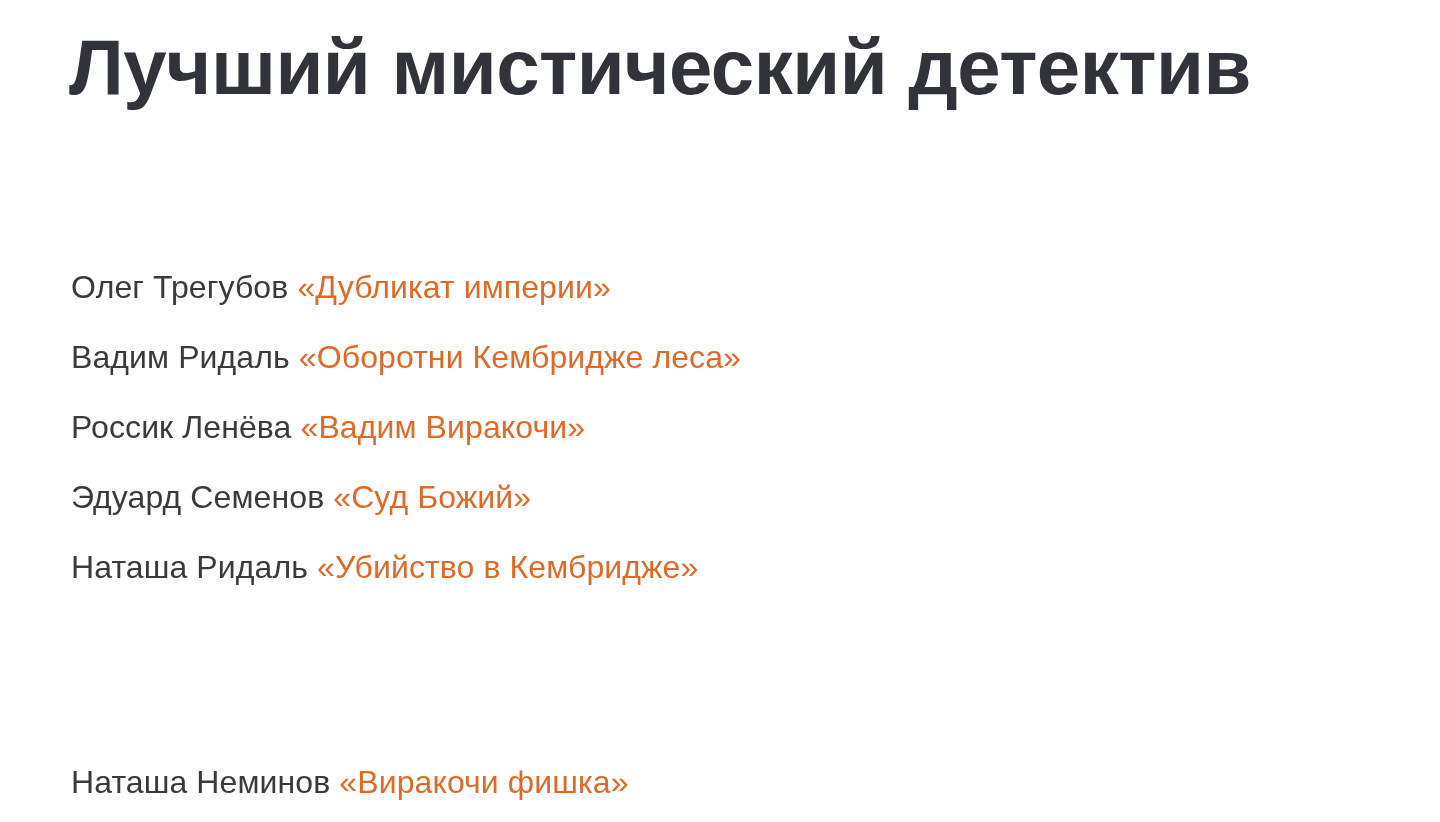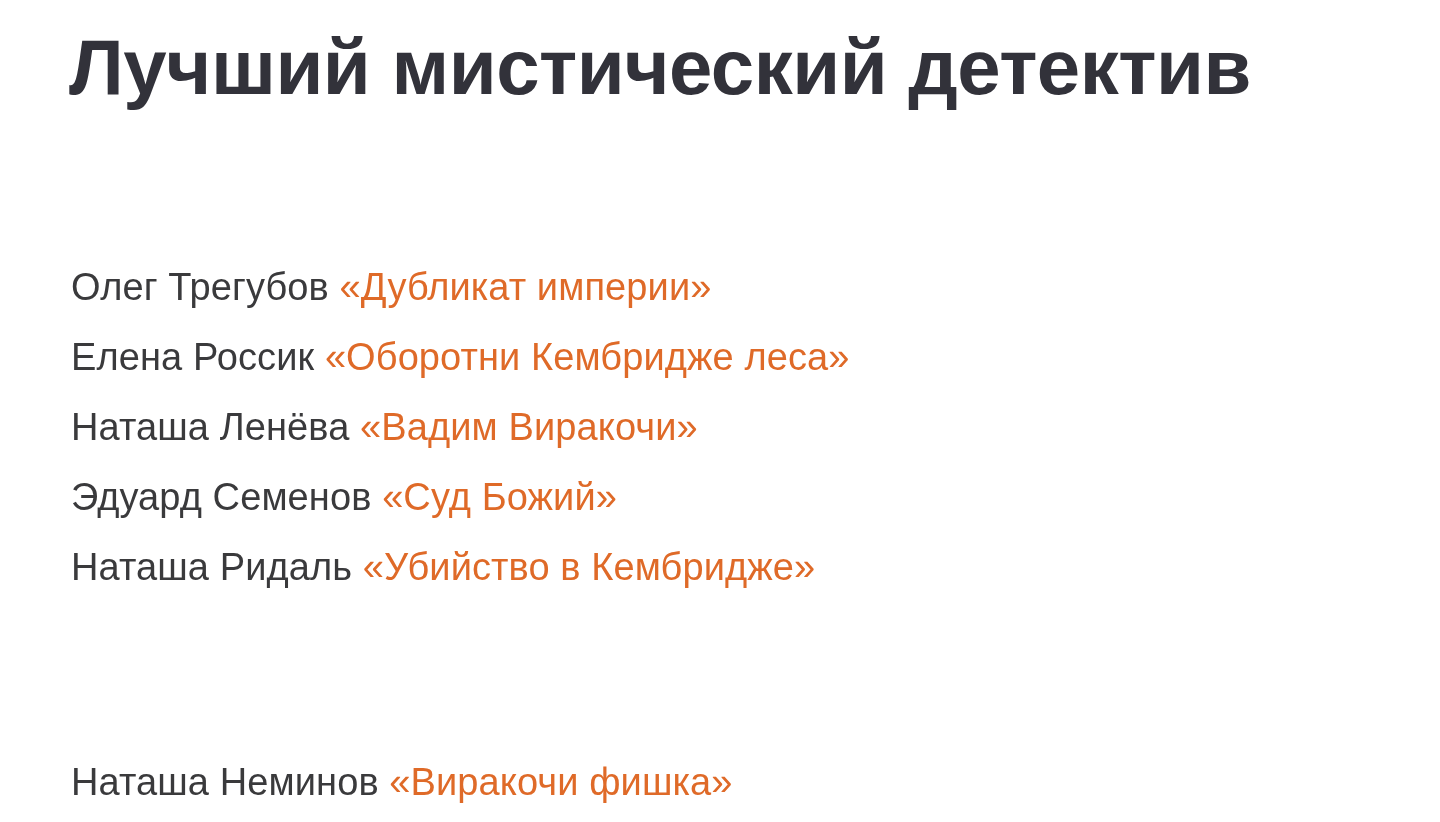--- a/index.html
+++ b/index.html
@@ -43,21 +43,21 @@
   .nominee-list {
     position: absolute;
     left: 71px;
     top: 252px;
     margin: 0;
     padding: 0;
     list-style: none;
   }
 
   .nominee-line {
-    font-size: 38px;
+    font-size: 32px;
     line-height: 70px;
     font-weight: 400;
     color: #3a3a3c;
     white-space: nowrap;
     letter-spacing: 0.1px;
   }
 
   .nominee-author {
     color: #3a3a3c;
   }
@@ -83,25 +83,25 @@
 
   <h1 class="page-title">Лучший мистический детектив</h1>
 
   <div class="nominee-list">
 
     <div class="nominee-line">
       <span class="nominee-author">Олег Трегубов</span><span>&nbsp;</span><span class="nominee-title">«Дубликат империи»</span>
     </div>
 
     <div class="nominee-line">
-      <span class="nominee-author">Елена Россик</span><span>&nbsp;</span><span class="nominee-title">«Оборотни Кембридже леса»</span>
+      <span class="nominee-author">Вадим Ридаль</span><span>&nbsp;</span><span class="nominee-title">«Оборотни Кембридже леса»</span>
     </div>
 
     <div class="nominee-line">
-      <span class="nominee-author">Наташа Ленёва</span><span>&nbsp;</span><span class="nominee-title">«Вадим Виракочи»</span>
+      <span class="nominee-author">Россик Ленёва</span><span>&nbsp;</span><span class="nominee-title">«Вадим Виракочи»</span>
     </div>
 
     <div class="nominee-line">
       <span class="nominee-author">Эдуард Семенов</span><span>&nbsp;</span><span class="nominee-title">«Суд Божий»</span>
     </div>
 
     <div class="nominee-line">
       <span class="nominee-author">Наташа Ридаль</span><span>&nbsp;</span><span class="nominee-title">«Убийство в Кембридже»</span>
     </div>
 

